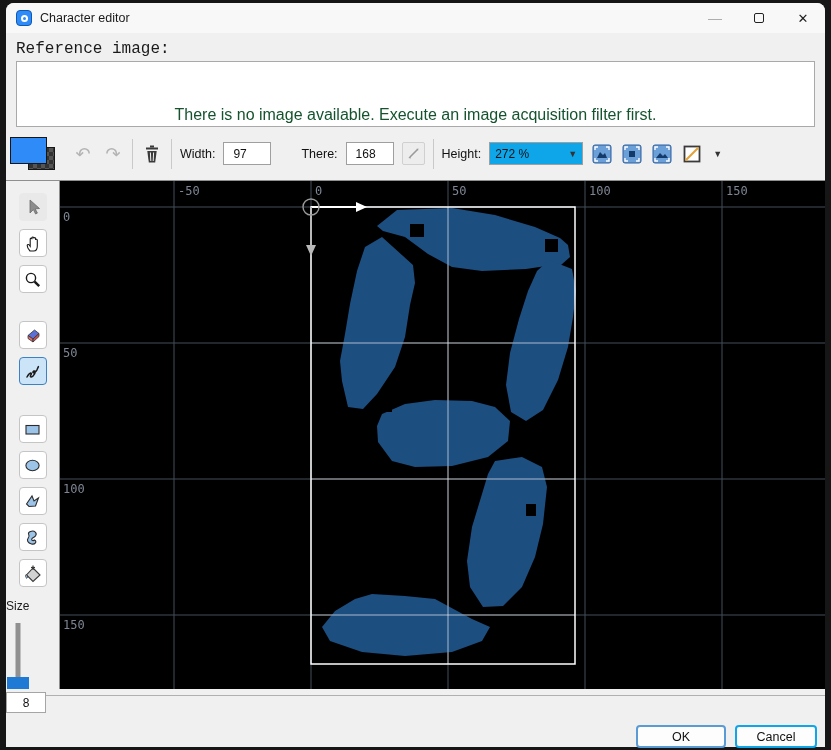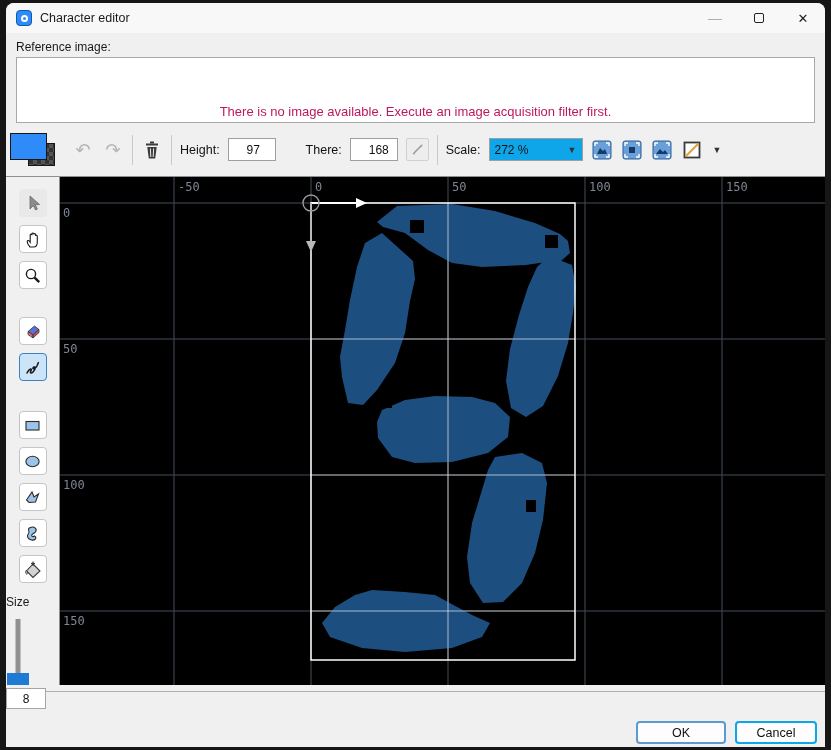--- a/index.html
+++ b/index.html
@@ -15,38 +15,38 @@
   .app-icon { width:16px; height:16px; margin-left:10px; background:#2f8bf7;
               border:1px solid #1059b3; border-radius:4px; display:flex; align-items:center; justify-content:center; }
   .app-icon .ring { width:7px; height:7px; border:2px solid #fff; border-radius:50%; }
   .title-text { margin-left:8px; font-size:12.5px; color:#1a1a1a; }
   .win-controls { margin-left:auto; display:flex; height:100%; }
   .win-btn { width:44px; height:100%; display:flex; align-items:center; justify-content:center; font-size:13px; color:#222; }
   .win-btn.min { color:#aeaeae; font-size:14px; }
   .maxglyph { width:10px; height:10px; border:1.3px solid #222; border-radius:2px; }
 
   
-  .ref-label { padding:7px 10px 3px 10px; font-size:12px; color:#1a1a1a; }
+  .ref-label { padding:7px 10px 3px 10px; font-size:16px; color:#1a1a1a;font-family:Liberation Mono, monospace; }
   .ref-box { margin:0 10px; height:66px; background:#ffffff; border:1px solid #a9a9a9;
              display:flex; align-items:center; justify-content:center; }
-  .ref-box span { font-size:13px; color:#be185d;margin-top:42px; }
+  .ref-box span { font-size:16px; color:#14532d;margin-top:42px; }
 
   
   .toolbar { height:54px; display:flex; align-items:center; padding:0 6px 0 2px;
              border-bottom:1px solid #8f8f8f; gap:8px; }
   .swatch { width:48px; height:40px; position:relative; margin-right:8px; }
   .swatch .checker { position:absolute; left:20px; top:13px; width:27px; height:23px;
       border:1px solid #161616;
       background: repeating-conic-gradient(#555 0% 25%, #333 0% 50%) 0 0/8px 8px; }
   .swatch .fg { position:absolute; left:2px; top:3px; width:37px; height:27px;
       border:1px solid #161616; }
   .histbtn { font-size:18px; color:#b4b4b4; width:22px; text-align:center; line-height:22px; }
   .tsep { width:1px; height:30px; background:#c9c9c9; }
   .tb-label { font-size:12.5px; color:#111; }
-  .tb-input { width:48px; height:23px; border:1px solid #9f9f9f; font-size:12px; padding-left:18px;
+  .tb-input { width:48px; height:23px; border:1px solid #9f9f9f; font-size:12px; padding-left:9px;
               font-family:"Liberation Sans", sans-serif; background:#fff; color:#111; }
   .mini-btn { width:23px; height:23px; background:#ededed; border:1px solid #d0d0d0; border-radius:2px;
               display:flex; align-items:center; justify-content:center; }
   .combo { width:94px; height:23px; background:#0ea5e9; border:1px solid #9f9f9f; display:flex;
            align-items:center; padding:0 5px; }
   .combo span.val { flex:1; font-size:12px; color:#111; }
   .combo span.caret { font-size:9px; color:#333; }
   .viewbtn { width:22px; height:22px; display:flex; align-items:center; justify-content:center; }
   .caret-sm { font-size:9px; color:#333; margin-left:2px; }
 
@@ -115,34 +115,34 @@
     <div class="viewbtn">
       <svg width="18" height="20" viewBox="0 0 18 20">
         <rect x="3" y="3.5" width="12" height="2" fill="#3a3a3a"></rect>
         <rect x="7" y="1.5" width="4" height="2" fill="#3a3a3a"></rect>
         <path d="M4.3 7 L5.8 18.5 H12.2 L13.7 7 Z" fill="#3a3a3a"></path>
         <line x1="7.4" y1="8.5" x2="7.8" y2="17" stroke="#f0f0f0" stroke-width="1"></line>
         <line x1="10.6" y1="8.5" x2="10.2" y2="17" stroke="#f0f0f0" stroke-width="1"></line>
       </svg>
     </div>
     <div class="tsep"></div>
-    <span class="tb-label">Height:</span>
+    <span class="tb-label">Width:</span>
     <input class="tb-input" value="97" style="">
     <span style="width:14px"></span>
     <span class="tb-label">There:</span>
     <input class="tb-input" value="168" style="">
     <div class="mini-btn">
       <svg width="13" height="13" viewBox="0 0 13 13">
         <line x1="3" y1="10" x2="10" y2="3" stroke="#9a9a9a" stroke-width="1.6"></line>
         <path d="M9 2 L11.5 1.5 L11 4 Z" fill="#9a9a9a"></path>
         <path d="M2 11.5 L1.5 9 L4 9.5 Z" fill="#9a9a9a" transform="rotate(180 2.7 10.2)"></path>
       </svg>
     </div>
     <div class="tsep"></div>
-    <span class="tb-label">Scale:</span>
+    <span class="tb-label">Height:</span>
     <div class="combo">
       <span class="val">272 %</span>
       <span class="caret">▼</span>
     </div>
     <div class="viewbtn">
       <svg width="20" height="20" viewBox="0 0 20 20">
         <rect x="1" y="1" width="18" height="18" rx="2" fill="#6b9fd8" stroke="#2f5e9e"></rect>
         <path d="M3 6 V3 H6 M14 3 H17 V6 M17 14 V17 H14 M6 17 H3 V14" fill="none" stroke="#fff" stroke-width="1.4"></path>
         <path d="M5 14 L8 8 L11 11 L13 9 L15 14 Z" fill="#133a68"></path>
       </svg>

